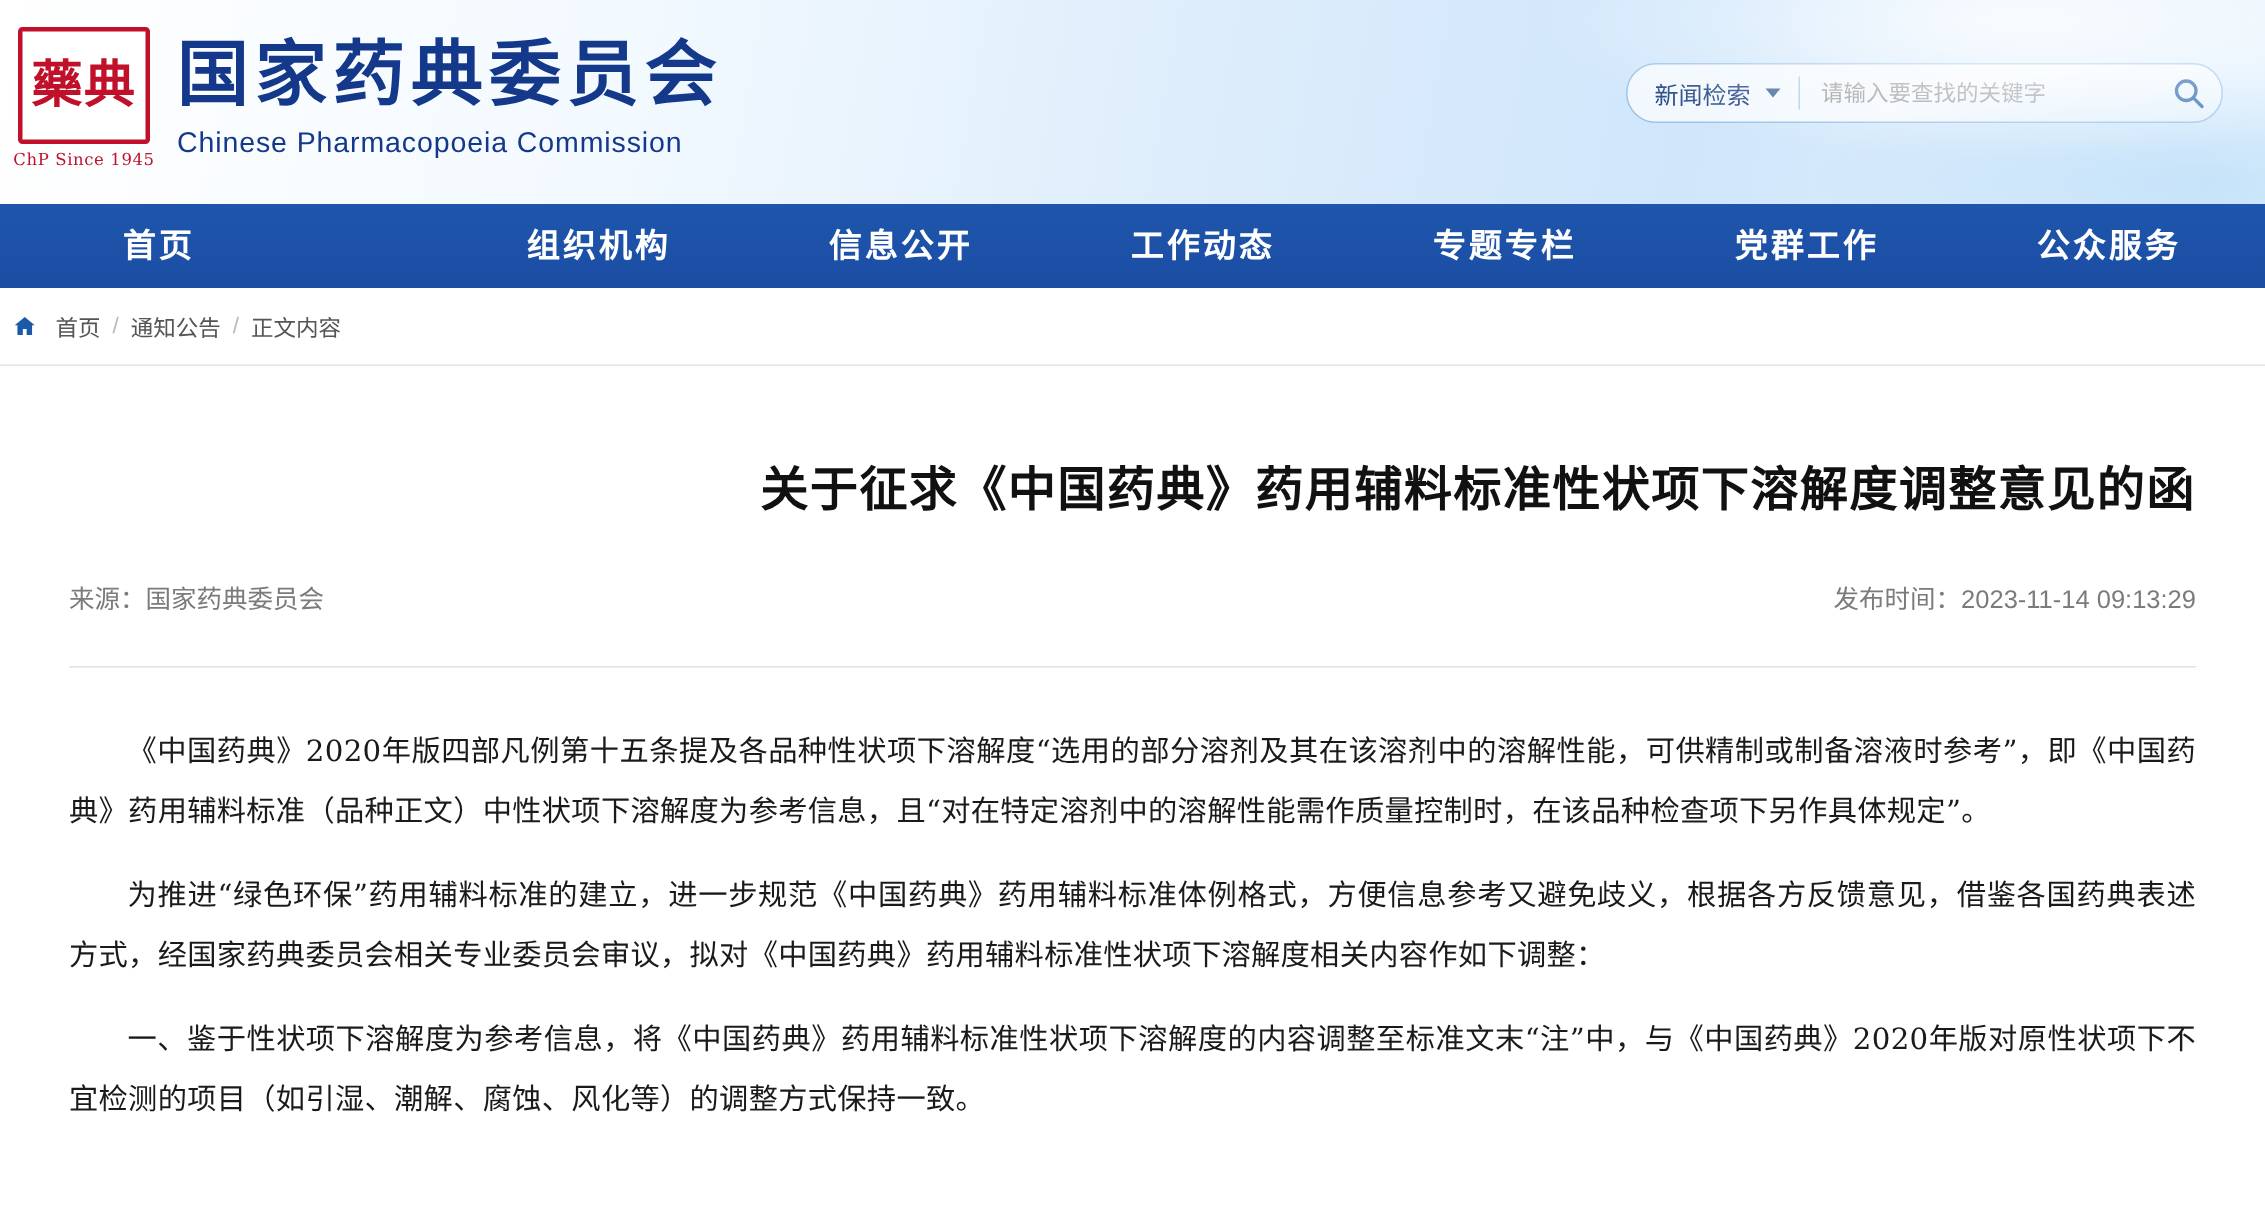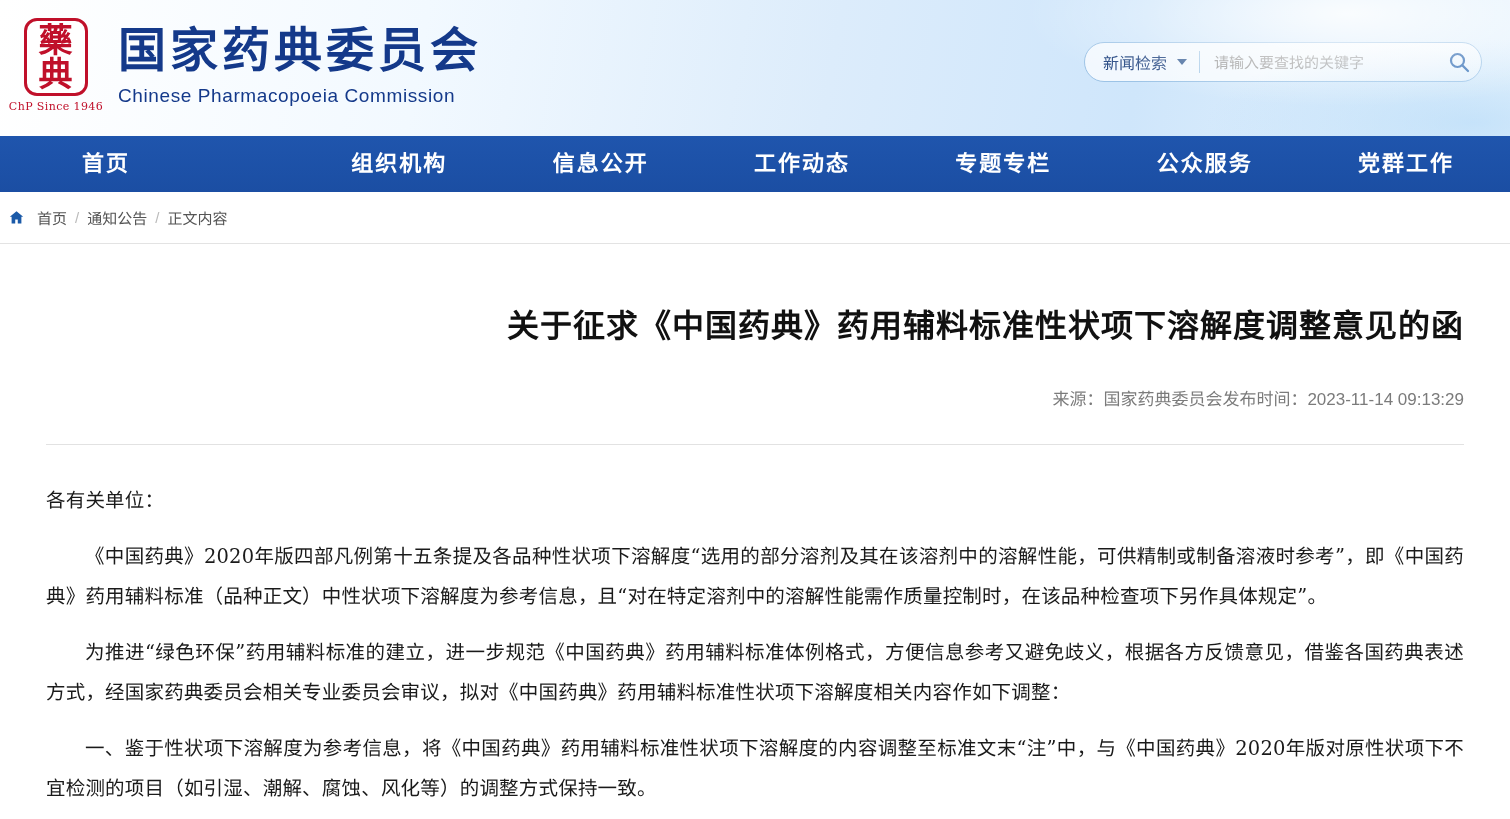--- a/index.html
+++ b/index.html
@@ -37,23 +37,23 @@
   }
   .logo-box {
     width: 92px; height: 100px;
     margin-left: 2px;
     display: flex;
     flex-direction: column;
     align-items: center;
     justify-content: flex-start;
   }
   .logo-seal {
-    width: 64px; height: 78px;
+    width: 88px; height: 78px;
     border: 3px solid #c0102a;
-    border-radius: 13px;
+    border-radius: 3px;
     position: relative;
     background: #ffffff;
     overflow: hidden;
   }
   .logo-seal .glyph {
     position: absolute;
     left: 0; right: 0; top: 50%;
     transform: translateY(-50%);
     text-align: center;
     color: #c0102a;
@@ -199,21 +199,21 @@
     margin-top: 60px;
     line-height: 1.4;
     font-family: "DejaVu Sans", "Liberation Sans", sans-serif;
   }
   .meta {
     margin-top: 36px;
     text-align: center;
     font-size: 17px;
     color: #7b7b7b;
     display: flex;
-    justify-content: flex-end;
+    justify-content: space-between;
   }
   .meta span { white-space: nowrap; }
   .rule {
     margin-top: 34px;
     border-top: 1px solid #e2e2e2;
   }
   .body-text {
     margin-top: 36px;
     font-family: "DejaVu Serif", "Liberation Serif", serif;
     font-size: 19.5px;
@@ -228,21 +228,21 @@
 </head>
 <body>
 
 <div class="header">
 
   <div class="brand">
     <div class="logo-box">
       <div class="logo-seal">
         <div class="glyph">藥典</div>
       </div>
-      <div class="logo-caption">ChP Since 1946</div>
+      <div class="logo-caption">ChP Since 1945</div>
     </div>
     <div class="brand-text">
       <div class="brand-cn">国家药典委员会</div>
       <div class="brand-en">Chinese Pharmacopoeia Commission</div>
     </div>
   </div>
 
   <div class="search">
     <div class="search-select">
       <span>新闻检索</span>
@@ -258,22 +258,22 @@
     </button>
   </div>
 </div>
 
 <div class="nav">
   <div class="nav-item">首页</div>
   <div class="nav-item">组织机构</div>
   <div class="nav-item">信息公开</div>
   <div class="nav-item">工作动态</div>
   <div class="nav-item">专题专栏</div>
+  <div class="nav-item">党群工作</div>
   <div class="nav-item">公众服务</div>
-  <div class="nav-item">党群工作</div>
 </div>
 
 <div class="crumb-wrap">
   <div class="crumb">
     <span class="home-icon">
       <svg width="17" height="17" viewBox="0 0 24 24" fill="#1b5aa8">
         <path d="M12 3.2 2.6 11h2.5v9.3h5.1v-5.6h3.6v5.6h5.1V11h2.5z"></path>
       </svg>
     </span>
     <a>首页</a>
@@ -292,18 +292,17 @@
       <span>来源：</span><span>国家药典委员会</span>
     </span>
     <span>
       <span>发布时间：</span><span>2023-11-14 09:13:29</span>
     </span>
   </div>
 
   <div class="rule"></div>
 
   <div class="body-text">
-    <p>各有关单位：</p>
     <p class="indent">《中国药典》2020年版四部凡例第十五条提及各品种性状项下溶解度“选用的部分溶剂及其在该溶剂中的溶解性能，可供精制或制备溶液时参考”，即《中国药典》药用辅料标准（品种正文）中性状项下溶解度为参考信息，且“对在特定溶剂中的溶解性能需作质量控制时，在该品种检查项下另作具体规定”。</p>
     <p class="indent">为推进“绿色环保”药用辅料标准的建立，进一步规范《中国药典》药用辅料标准体例格式，方便信息参考又避免歧义，根据各方反馈意见，借鉴各国药典表述方式，经国家药典委员会相关专业委员会审议，拟对《中国药典》药用辅料标准性状项下溶解度相关内容作如下调整：</p>
     <p class="indent">一、鉴于性状项下溶解度为参考信息，将《中国药典》药用辅料标准性状项下溶解度的内容调整至标准文末“注”中，与《中国药典》2020年版对原性状项下不宜检测的项目（如引湿、潮解、腐蚀、风化等）的调整方式保持一致。</p>
   </div>
 </div>
 
 </body></html>

